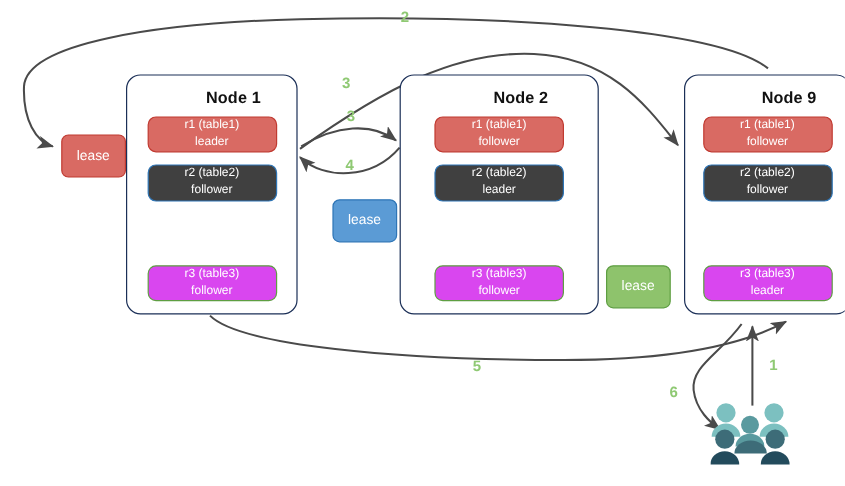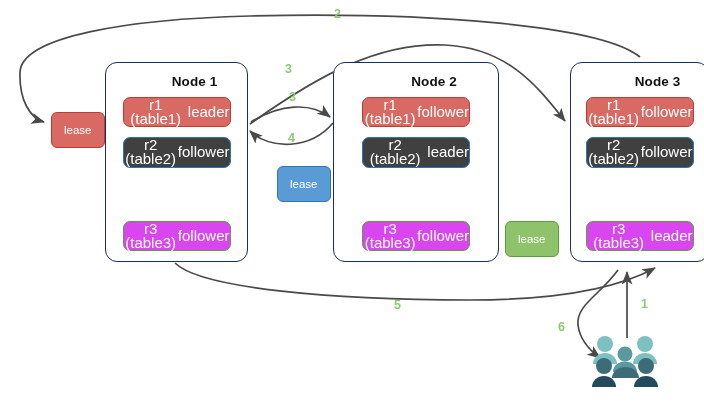--- a/index.html
+++ b/index.html
@@ -43,25 +43,25 @@
     margin-bottom: 8px;
     letter-spacing: 0.1px;
     padding-left: 36px;
   }
   .replica {
     box-sizing: border-box;
     width: 108px;
     height: 46px;
     border-radius: 7px;
     display: flex;
-    flex-direction: row;
+    flex-direction: column;
     align-items: center;
     justify-content: center;
     color: #ffffff;
-    font-size: 15px;
+    font-size: 10px;
     line-height: 14px;
     margin-bottom: 10px;
     text-align: center;
   }
   .replica .rline { display: block; }
   .rep-red {
     background: #d96a63;
     border: 1.6px solid #c03a31;
   }
   .rep-blue {
@@ -161,21 +161,21 @@
       <span class="rline">r2 (table2)</span>
       <span class="rline">leader</span>
     </div>
     <div class="replica rep-green">
       <span class="rline">r3 (table3)</span>
       <span class="rline">follower</span>
     </div>
   </div>
 
   <div class="node" style="left:570px; top:62px; width:139px; height:200px;">
-    <div class="node-title">Node 3</div>
+    <div class="node-title">Node 9</div>
     <div class="replica rep-red">
       <span class="rline">r1 (table1)</span>
       <span class="rline">follower</span>
     </div>
     <div class="replica rep-blue">
       <span class="rline">r2 (table2)</span>
       <span class="rline">follower</span>
     </div>
     <div class="replica rep-green">
       <span class="rline">r3 (table3)</span>

